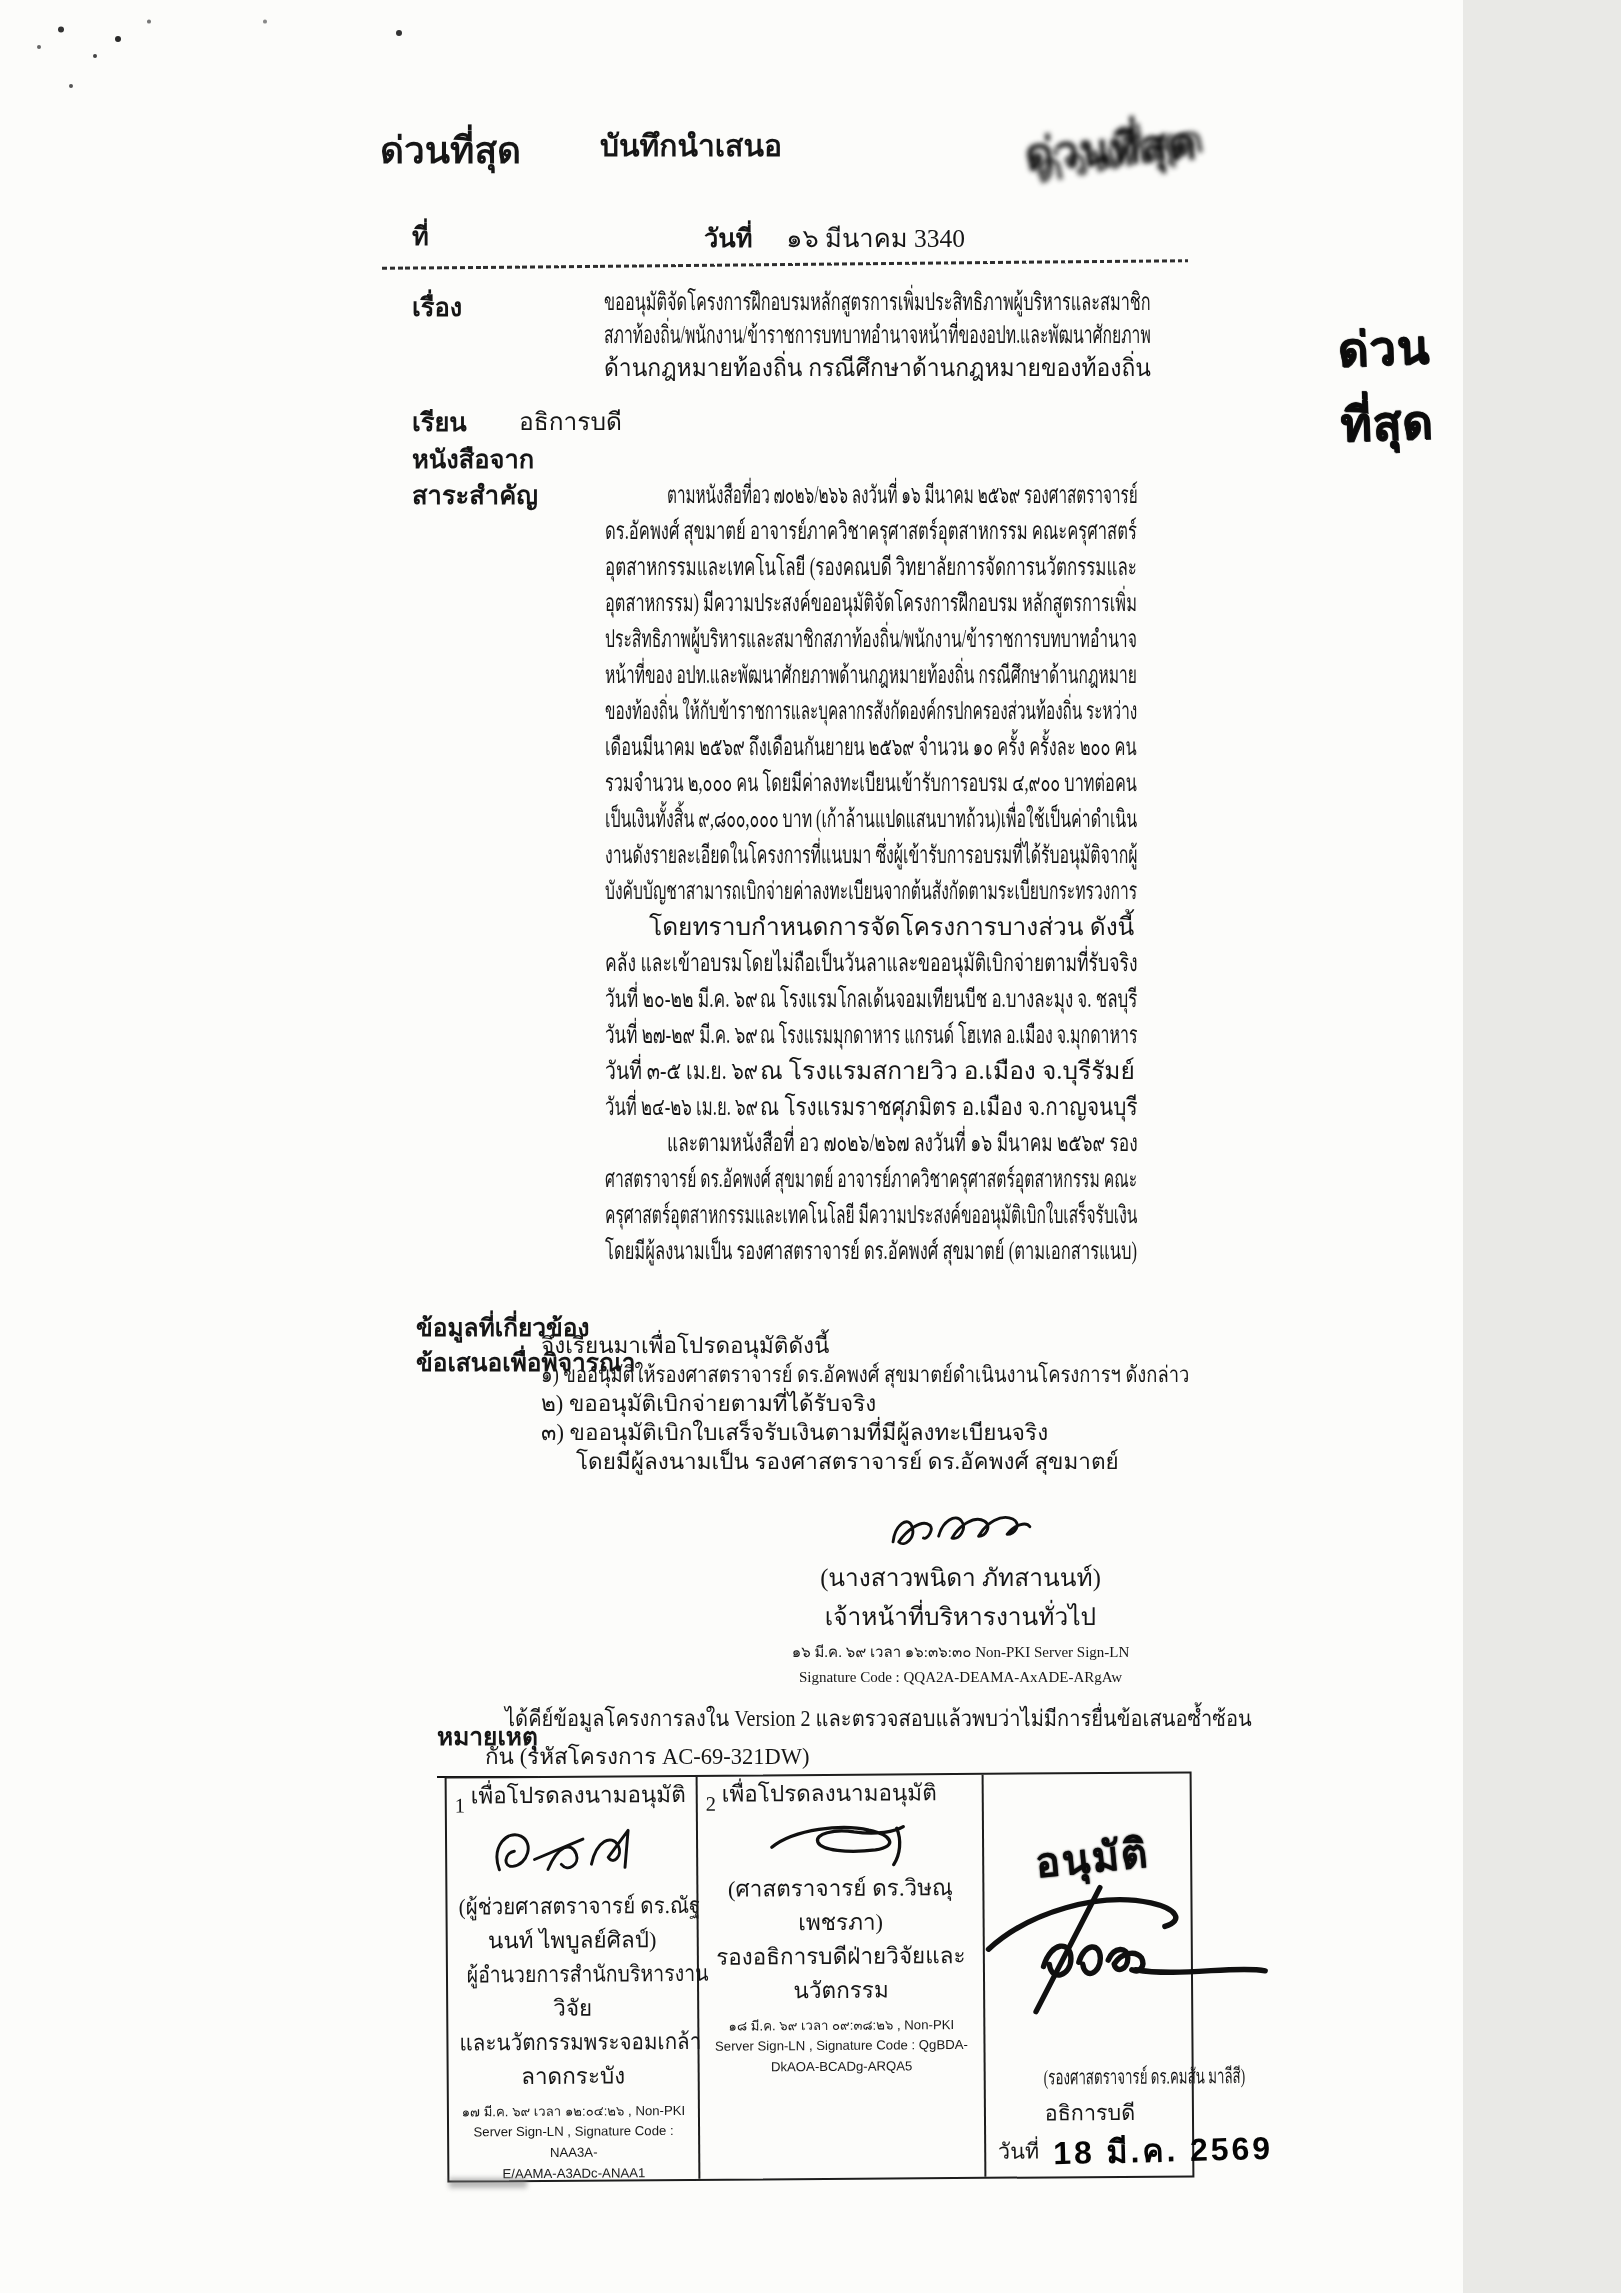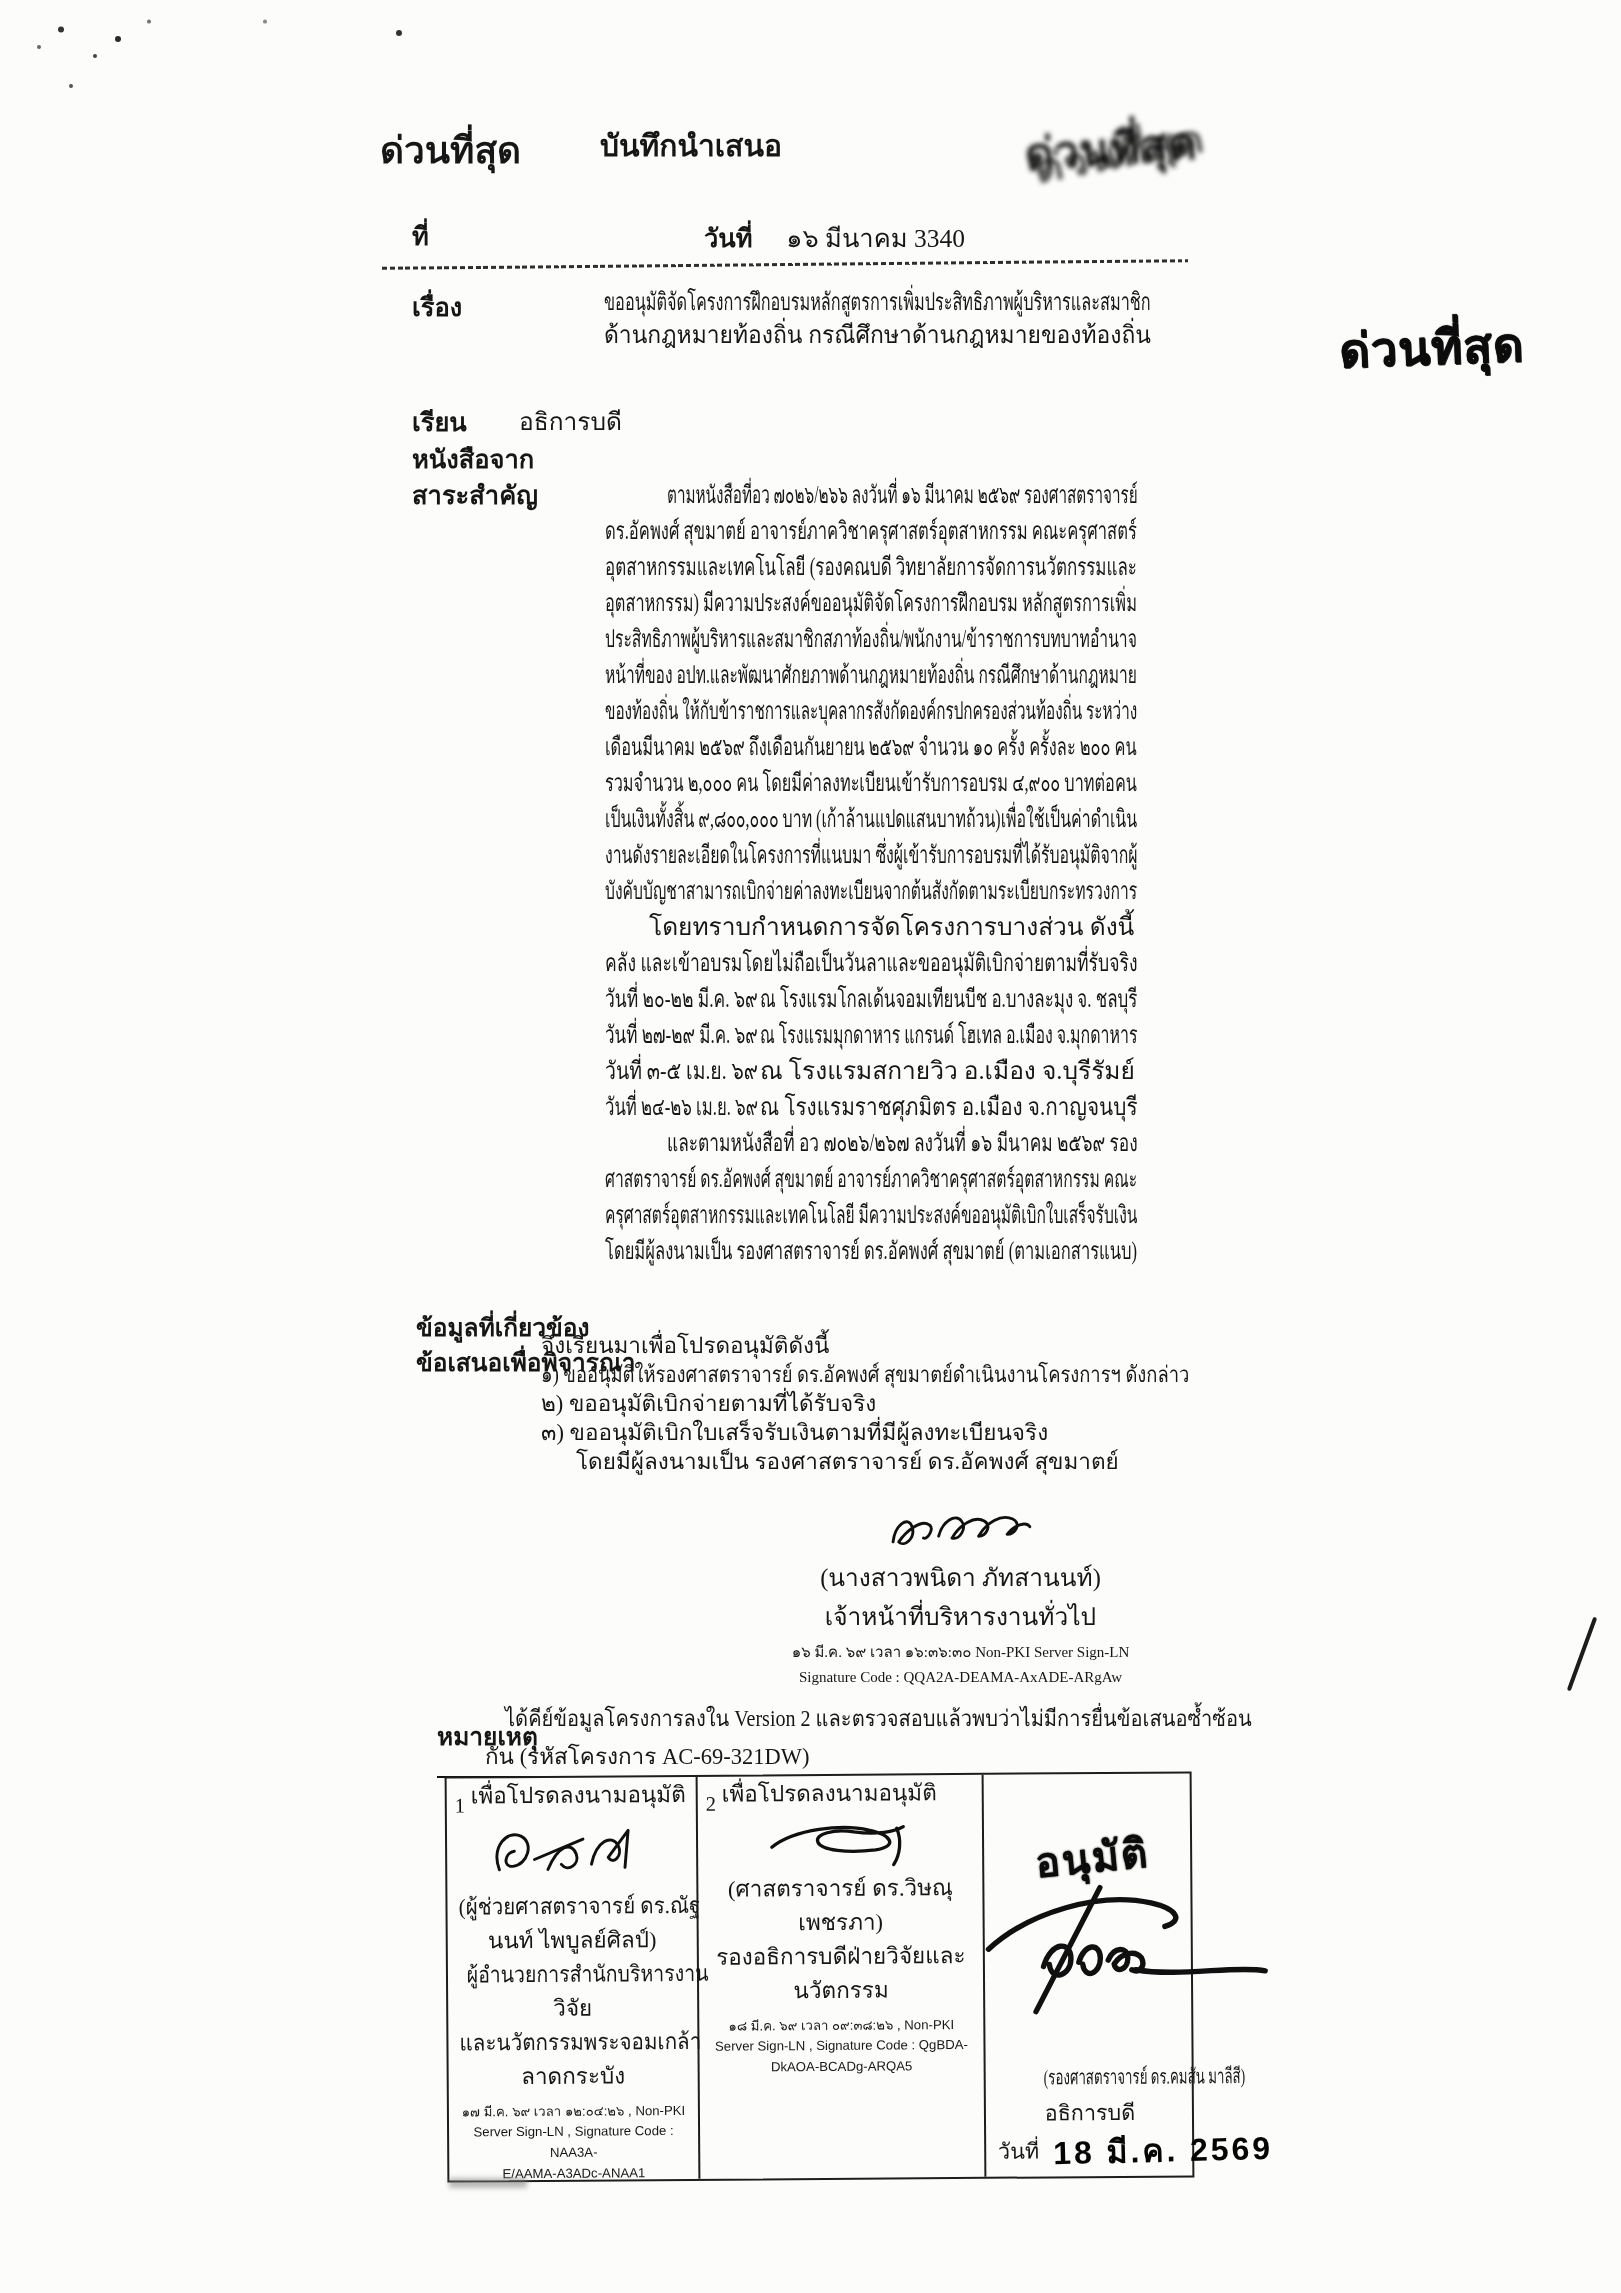--- a/index.html
+++ b/index.html
@@ -1,16 +1,16 @@
 <!DOCTYPE html>
 <html><head>
 <meta charset="utf-8">
 <style>
   html,body{margin:0;padding:0;background:#e9e9e6;}
-  .page{position:relative;width:1621px;height:2294px;background:#fcfcfa;color:#161616;
+  .page{position:relative;width:1463px;height:2294px;background:#fcfcfa;color:#161616;
         font-family:"Liberation Serif","DejaVu Serif",serif;overflow:hidden;}
   .abs{position:absolute;}
   .fit,.fitc{display:inline-block;white-space:nowrap;vertical-align:top;}
   
   .hdr-urgency{left:380px;top:120px;font-size:37px;font-weight:bold;letter-spacing:0px;}
   .memo-title{left:600px;top:122px;font-size:30px;font-weight:bold;}
   .memo-org{left:500px;top:167px;width:443px;text-align:center;font-size:22.5px;font-weight:bold;}
   .doc-no{left:412px;top:216px;font-size:25.5px;font-weight:bold;}
   .date-row{left:704px;top:218px;font-size:25.5px;}
   .date-row .dl{font-weight:bold;}
@@ -105,20 +105,21 @@
 
   <div class="lbl lbl-subject">เรื่อง</div>
   <div class="lbl lbl-to">เรียน</div>
   <div class="lbl lbl-from">หนังสือจาก</div>
   <div class="lbl lbl-summary">สาระสำคัญ</div>
   <div class="lbl lbl-related">ข้อมูลที่เกี่ยวข้อง</div>
   <div class="lbl lbl-proposal">ข้อเสนอเพื่อพิจารณา</div>
 
   <div class="abs subject-block">
     <div class="ln"><span class="fit" style="transform-origin: left top; transform: scaleX(0.664);">ขออนุมัติจัดโครงการฝึกอบรมหลักสูตรการเพิ่มประสิทธิภาพผู้บริหารและสมาชิก</span></div>
+    <div class="ln"><span class="fit" style="transform-origin: left top; transform: scaleX(0.642);">สภาท้องถิ่น/พนักงาน/ข้าราชการบทบาทอำนาจหน้าที่ของอปท.และพัฒนาศักยภาพ</span></div>
     <div class="ln"><span class="fit" style="transform-origin: left top; transform: scaleX(0.934);">ด้านกฎหมายท้องถิ่น กรณีศึกษาด้านกฎหมายของท้องถิ่น</span></div>
   </div>
 
   <div class="abs to-value">อธิการบดี</div>
 
   <div class="abs summary-block">
     <div class="ln"><span class="fit ind" style="transform-origin: left top; transform: scaleX(0.623);">ตามหนังสือที่อว ๗๐๒๖/๒๖๖ ลงวันที่ ๑๖ มีนาคม ๒๕๖๙ รองศาสตราจารย์</span></div>
     <div class="ln"><span class="fit" style="transform-origin: left top; transform: scaleX(0.677);">ดร.อัคพงศ์  สุขมาตย์  อาจารย์ภาควิชาครุศาสตร์อุตสาหกรรม  คณะครุศาสตร์</span></div>
     <div class="ln"><span class="fit" style="transform-origin: left top; transform: scaleX(0.691);">อุตสาหกรรมและเทคโนโลยี    (รองคณบดี    วิทยาลัยการจัดการนวัตกรรมและ</span></div>
     <div class="ln"><span class="fit" style="transform-origin: left top; transform: scaleX(0.667);">อุตสาหกรรม)   มีความประสงค์ขออนุมัติจัดโครงการฝึกอบรม   หลักสูตรการเพิ่ม</span></div>

